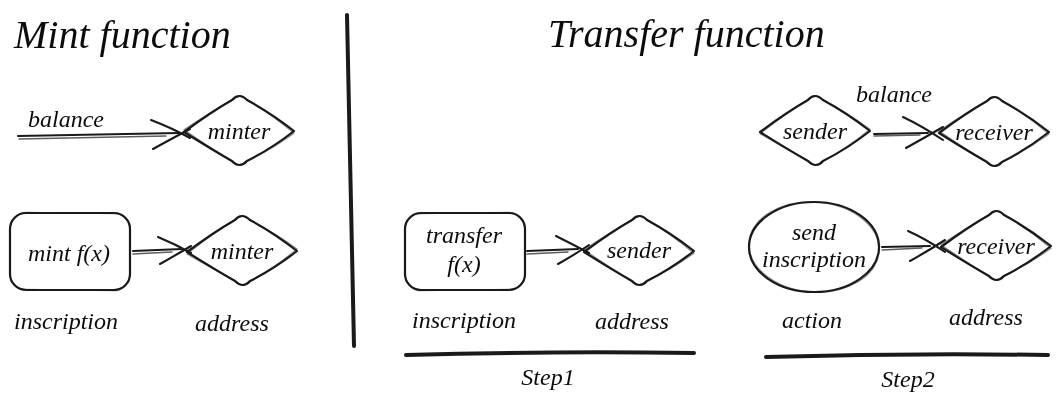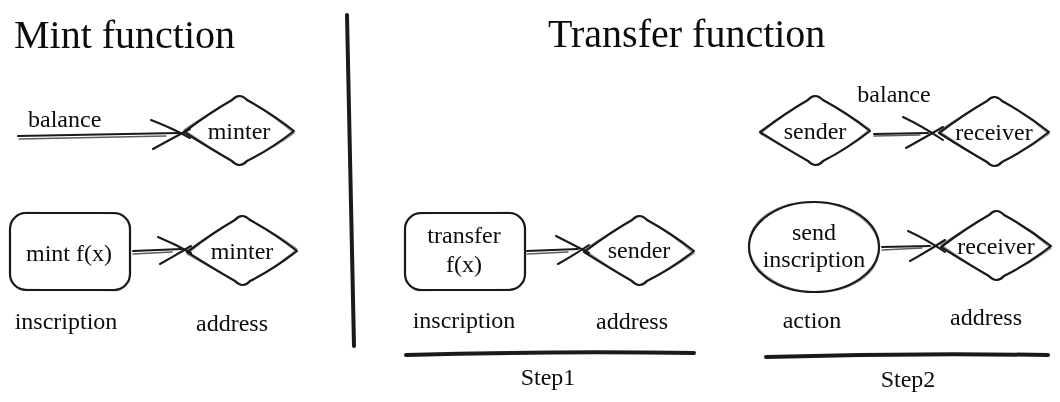--- a/index.html
+++ b/index.html
@@ -1,21 +1,21 @@
 <!DOCTYPE html>
 <html style="--background: #ffffff; --ink: #1a1a1a; --text: #0c0c0c;"><head>
 <meta charset="utf-8">
 <style>
   html, body { margin: 0; padding: 0; }
   body {
     width: 1060px; height: 402px;
     background: var(--background, #ffffff);
     font-family: "Liberation Serif", serif;
   }
-  .stage { position: relative; width: 1060px; height: 402px; overflow: hidden; background: var(--background, #ffffff); }
+  .stage { position: relative; width: 1060px; height: 402px; overflow: hidden; background: var(--background, #ffffff); font-style: italic; }
   svg { display: block; }
   .shape      { stroke: var(--ink, #1a1a1a); fill: none; stroke-width: 2.2; stroke-linecap: round; stroke-linejoin: round; }
   .overstroke { stroke: var(--ink, #1a1a1a); fill: none; stroke-width: 1.3; opacity: .5; stroke-linecap: round; stroke-linejoin: round; }
   .shaft      { stroke: var(--ink, #1a1a1a); fill: none; stroke-width: 2;   stroke-linecap: round; }
   .shaft2     { stroke: var(--ink, #1a1a1a); fill: none; stroke-width: 1.4; opacity: .7; stroke-linecap: round; }
   .head       { stroke: var(--ink, #1a1a1a); fill: none; stroke-width: 2.1; stroke-linecap: round; }
   .rule       { stroke: var(--ink, #1a1a1a); fill: none; stroke-width: 4;   stroke-linecap: round; }
   .divider    { stroke: var(--ink, #1a1a1a); fill: none; stroke-width: 4;   stroke-linecap: round; }
   text        { fill: var(--text, #0c0c0c); stroke: none; }
   .title { font-size: 40px; }

